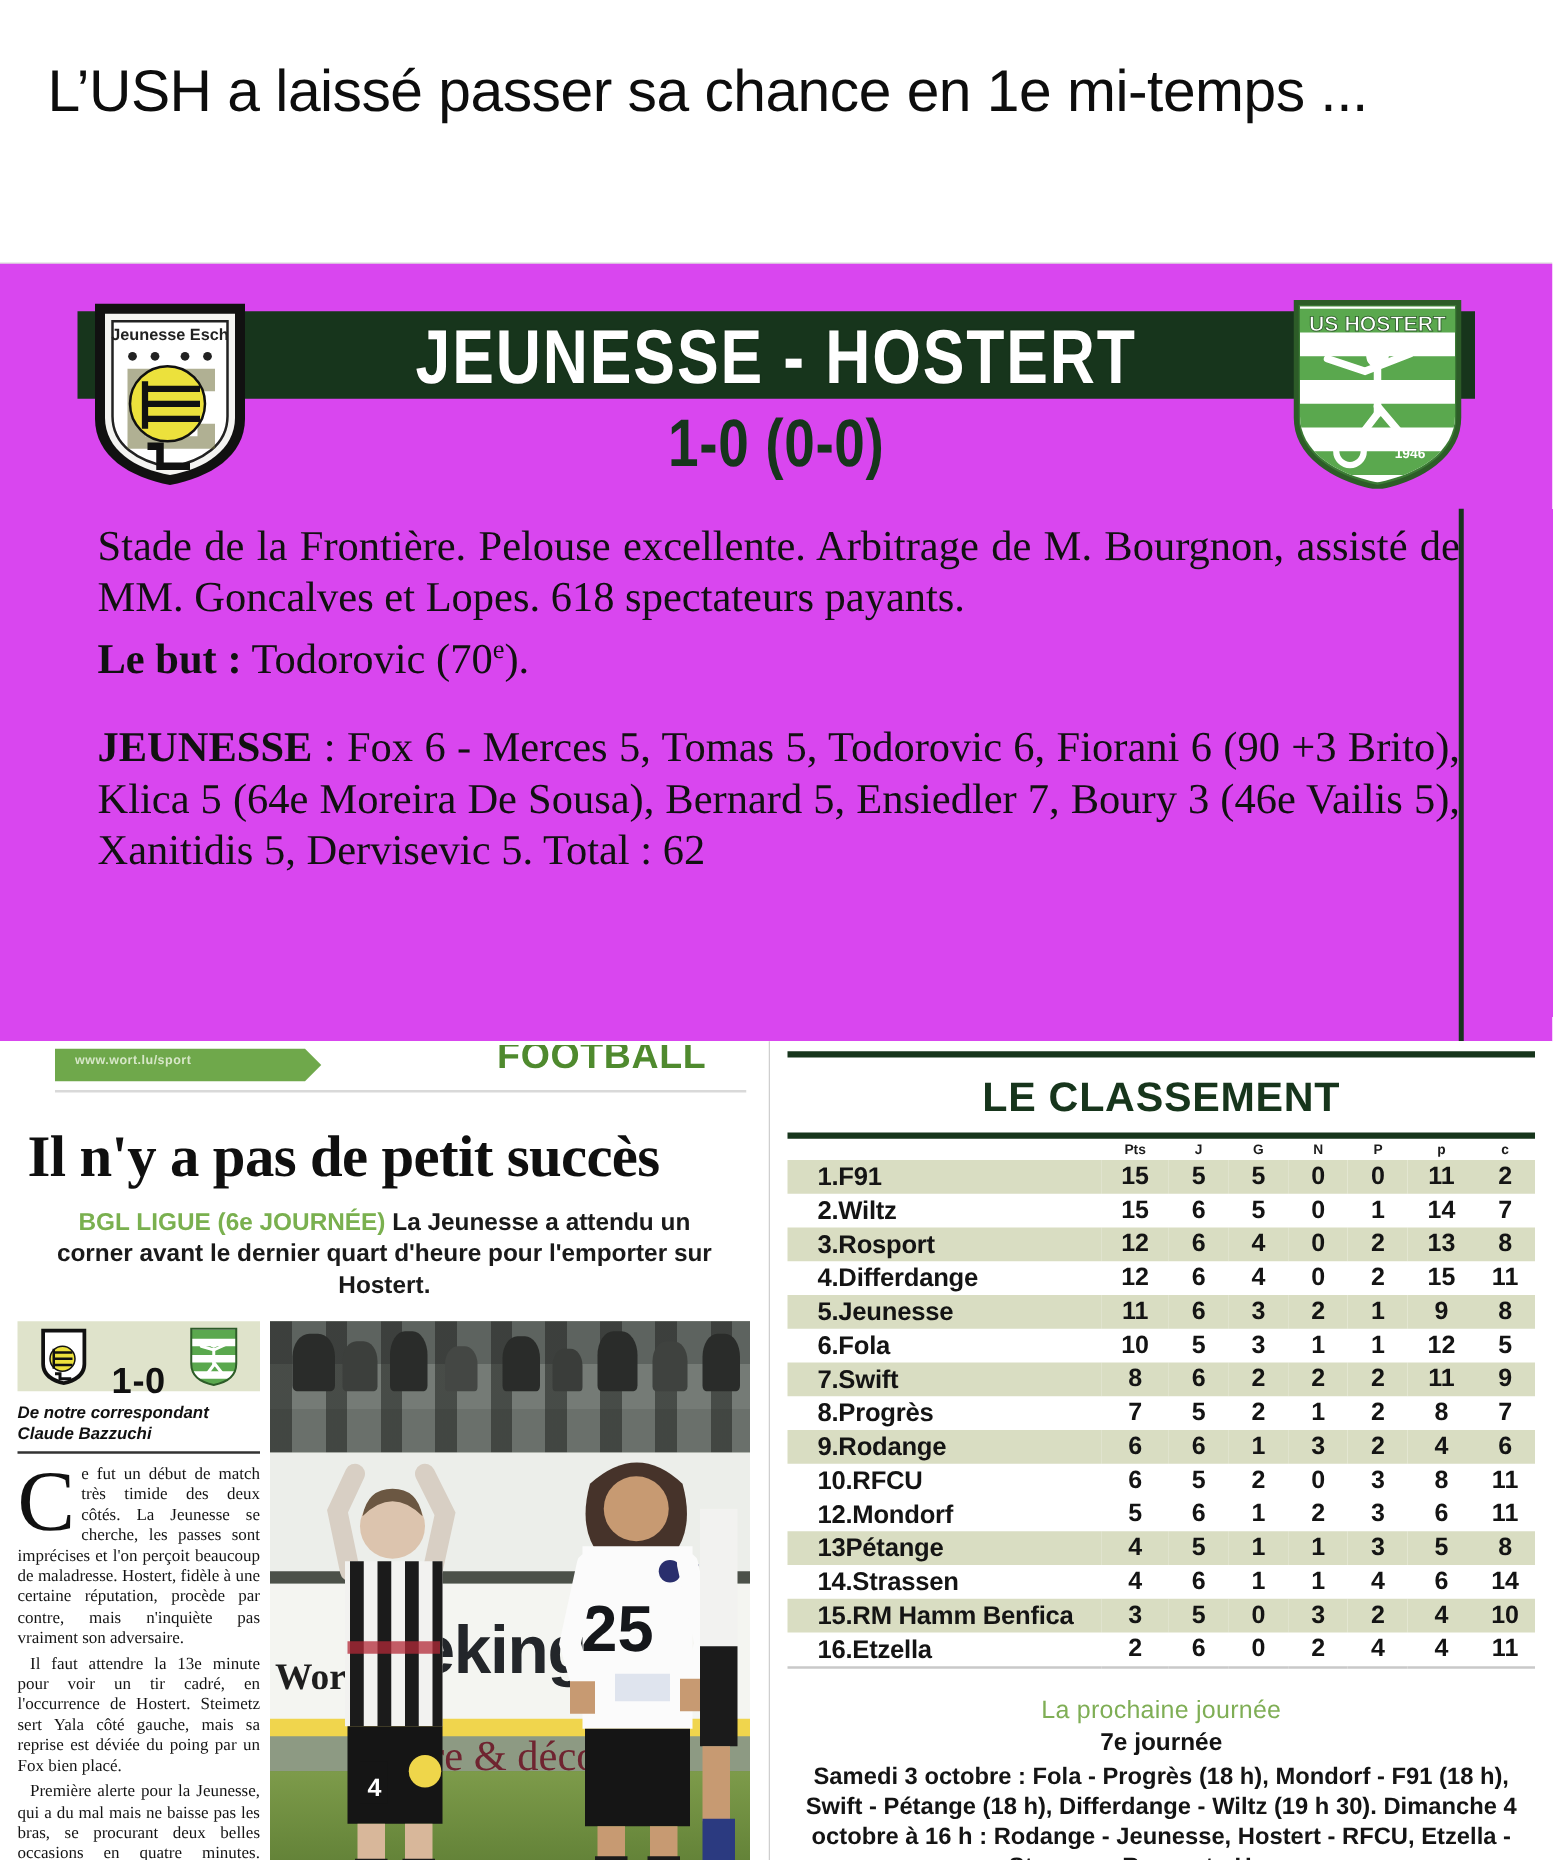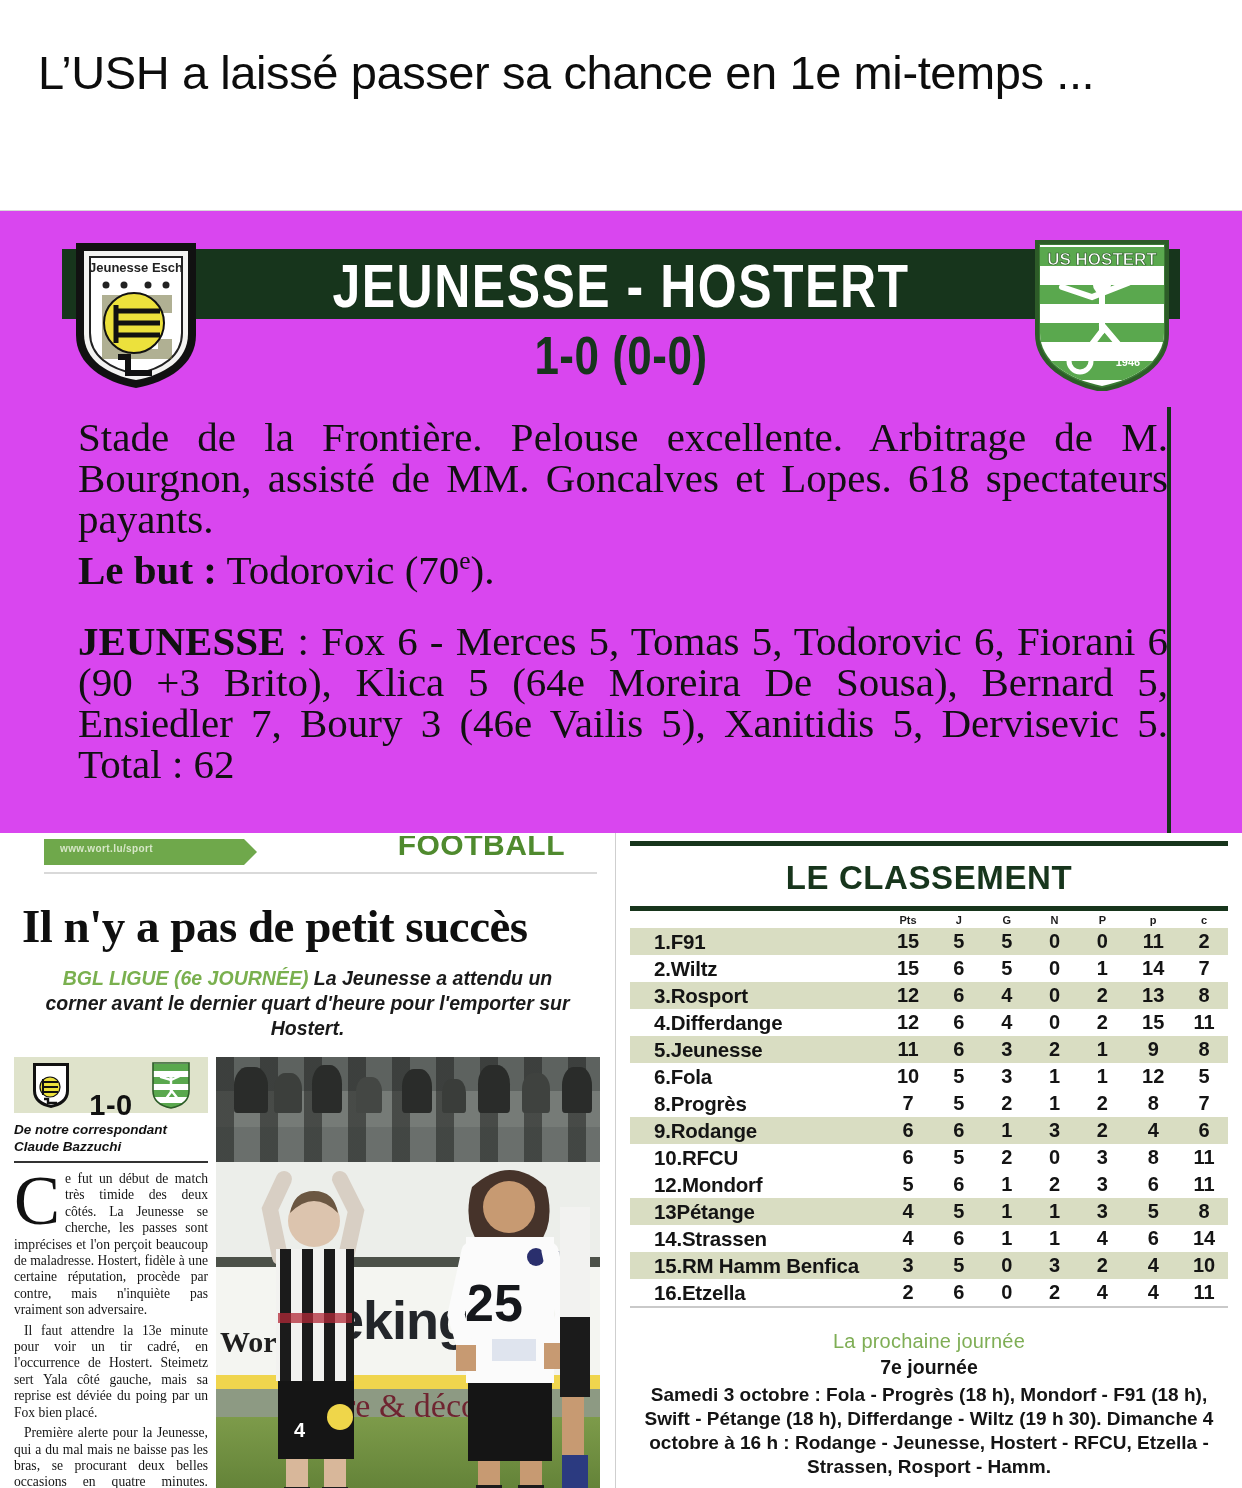--- a/index.html
+++ b/index.html
@@ -82,21 +82,21 @@
     width: 128px;
     height: 152px;
   }
   .crest.left  { left: 72px; }
   .crest.right { left: 1032px; width: 140px; }
 
   
   .report-body {
     padding: 16px 74px 0 78px;
     font-family: "Liberation Serif", serif;
-    font-size: 41px;
+    font-size: 34px;
     line-height: 41px;
     color: #111111;
     text-align: justify;
   }
   .report-body p { margin: 0 0 0 0; }
   .report-body .lead { text-align: justify; }
   .report-body b { font-weight: bold; }
   .report-body .gap { height: 30px; }
   sup { font-size: 0.62em; vertical-align: super; }
 
@@ -183,21 +183,20 @@
     color: #0f0f0f;
     letter-spacing: -0.5px;
   }
   .np-standfirst {
     margin: 14px 40px 0 40px;
     font-size: 19.5px;
     line-height: 25px;
     color: #1a1a1a;
     font-weight: bold;
     text-align: center;
-    font-style: italic;
   }
   .np-standfirst .kicker { color: #7ab04f; }
 
   .np-cols {
     display: flex;
     margin-top: 16px;
   }
   .np-col1 {
     width: 216px;
     padding: 0 8px 0 14px;
@@ -676,20 +675,30 @@
             <tr>
               <td class="team">6.Fola</td>
               <td>10</td>
               <td>5</td>
               <td>3</td>
               <td>1</td>
               <td>1</td>
               <td>12</td>
               <td>5</td>
             </tr>
+            <tr class="alt">
+              <td class="team">7.Swift</td>
+              <td>8</td>
+              <td>6</td>
+              <td>2</td>
+              <td>2</td>
+              <td>2</td>
+              <td>11</td>
+              <td>9</td>
+            </tr>
             <tr>
               <td class="team">8.Progrès</td>
               <td>7</td>
               <td>5</td>
               <td>2</td>
               <td>1</td>
               <td>2</td>
               <td>8</td>
               <td>7</td>
             </tr>

